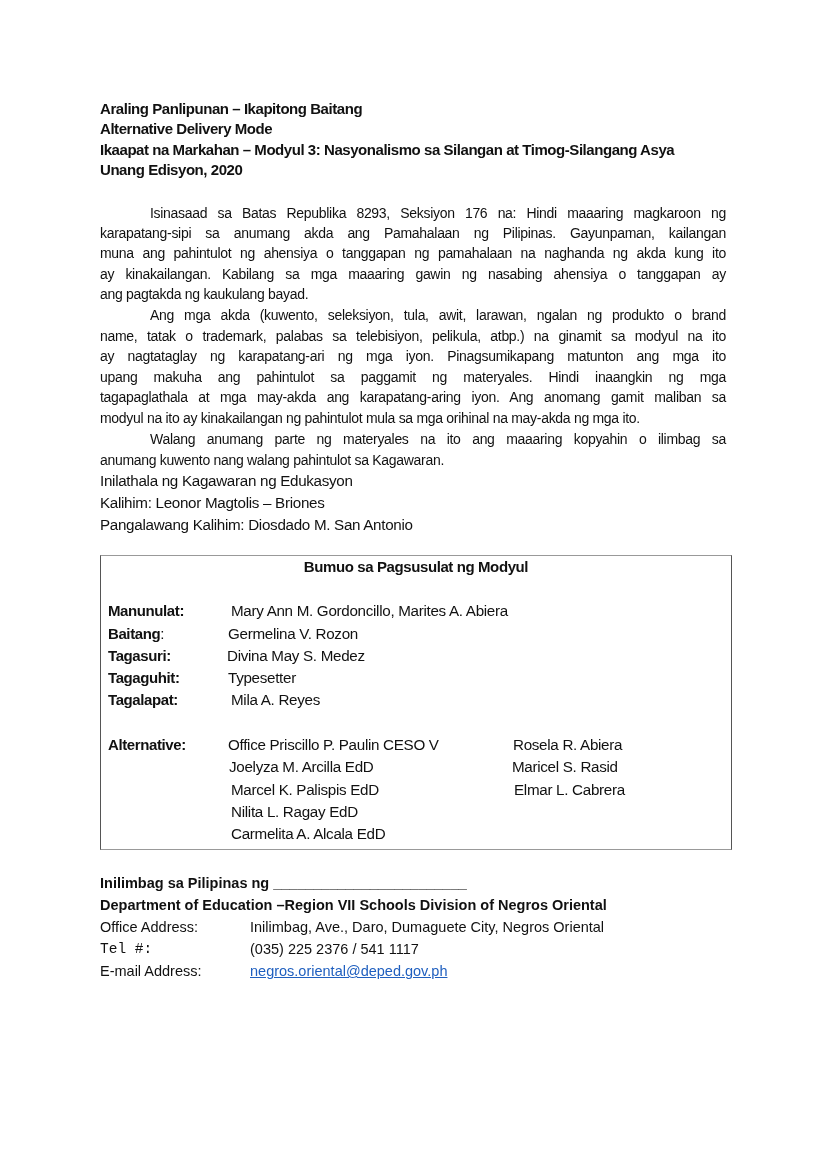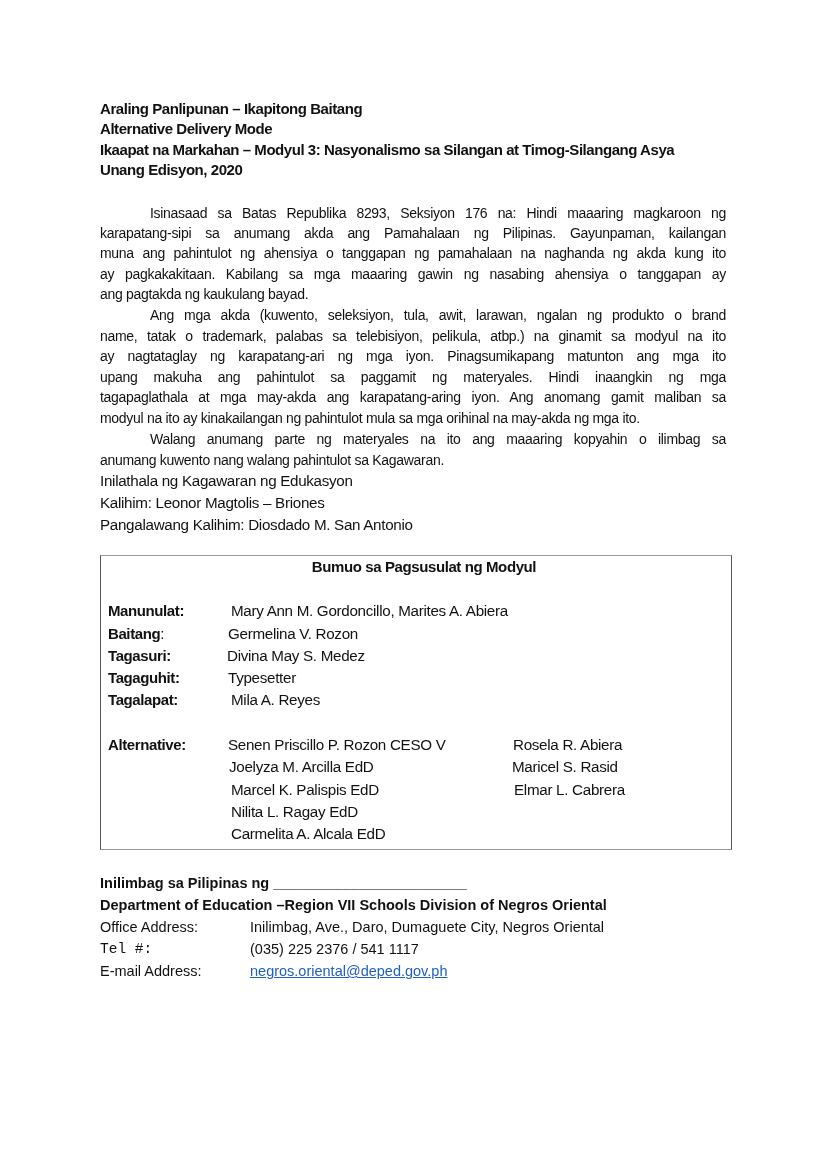--- a/index.html
+++ b/index.html
@@ -50,21 +50,21 @@
 
 <div class="abs hdr" style="top:100px;">Araling Panlipunan – Ikapitong Baitang</div>
 <div class="abs hdr" style="top:120px;">Alternative Delivery Mode</div>
 <div class="abs hdr" style="top:141px;">Ikaapat na Markahan – Modyul 3: Nasyonalismo sa Silangan at Timog-Silangang Asya</div>
 <div class="abs hdr" style="top:161px;">Unang Edisyon, 2020</div>
 
 <div>
   <div class="pline indent" style="top:203px;">Isinasaad sa Batas Republika 8293, Seksiyon 176 na: Hindi maaaring magkaroon ng</div>
   <div class="pline" style="top:223px;">karapatang-sipi sa anumang akda ang Pamahalaan ng Pilipinas. Gayunpaman, kailangan</div>
   <div class="pline" style="top:243px;">muna ang pahintulot ng ahensiya o tanggapan ng pamahalaan na naghanda ng akda kung ito</div>
-  <div class="pline" style="top:264px;">ay pagkakakitaan. Kabilang sa mga maaaring gawin ng nasabing ahensiya o tanggapan ay</div>
+  <div class="pline" style="top:264px;">ay kinakailangan. Kabilang sa mga maaaring gawin ng nasabing ahensiya o tanggapan ay</div>
   <div class="pline last" style="top:284px;">ang pagtakda ng kaukulang bayad.</div>
 </div>
 
 <div>
   <div class="pline indent" style="top:305px;">Ang mga akda (kuwento, seleksiyon, tula, awit, larawan, ngalan ng produkto o brand</div>
   <div class="pline" style="top:326px;">name, tatak o trademark, palabas sa telebisiyon, pelikula, atbp.) na ginamit sa modyul na ito</div>
   <div class="pline" style="top:346px;">ay nagtataglay ng karapatang-ari ng mga iyon. Pinagsumikapang matunton ang mga ito</div>
   <div class="pline" style="top:367px;">upang makuha ang pahintulot sa paggamit ng materyales. Hindi inaangkin ng mga</div>
   <div class="pline" style="top:387px;">tagapaglathala at mga may-akda ang karapatang-aring iyon. Ang anomang gamit maliban sa</div>
   <div class="pline last" style="top:408px;">modyul na ito ay kinakailangan ng pahintulot mula sa mga orihinal na may-akda ng mga ito.</div>
@@ -73,39 +73,39 @@
 <div>
   <div class="pline indent" style="top:429px;">Walang anumang parte ng materyales na ito ang maaaring kopyahin o ilimbag sa</div>
   <div class="pline last" style="top:450px;">anumang kuwento nang walang pahintulot sa Kagawaran.</div>
 </div>
 
 <div class="abs simple" style="top:472px;">Inilathala ng Kagawaran ng Edukasyon</div>
 <div class="abs simple" style="top:494px;">Kalihim: Leonor Magtolis – Briones</div>
 <div class="abs simple" style="top:516px;">Pangalawang Kalihim: Diosdado M. San Antonio</div>
 
 <div class="credits-box"></div>
-<div class="abs box-title" style="left:100px; width:632px; text-align:center; top:558px;padding-left:8px;">Bumuo sa Pagsusulat ng Modyul</div>
+<div class="abs box-title" style="left:100px; width:632px; text-align:center; top:558px;">Bumuo sa Pagsusulat ng Modyul</div>
 
 <div class="abs cred-label" style="top:602px;">Manunulat:</div>
 <div class="abs cred-val" style="left:231px; top:602px;">Mary Ann M. Gordoncillo, Marites A. Abiera</div>
 
 <div class="abs cred-label" style="top:625px;"><span>Baitang</span><span class="nb">:</span></div>
 <div class="abs cred-val" style="left:228px; top:625px;">Germelina V. Rozon</div>
 
 <div class="abs cred-label" style="top:647px;">Tagasuri:</div>
 <div class="abs cred-val" style="left:227px; top:647px;">Divina May S. Medez</div>
 
 <div class="abs cred-label" style="top:669px;">Tagaguhit:</div>
 <div class="abs cred-val" style="left:228px; top:669px;">Typesetter</div>
 
 <div class="abs cred-label" style="top:691px;">Tagalapat:</div>
 <div class="abs cred-val" style="left:231px; top:691px;">Mila A. Reyes</div>
 
 <div class="abs cred-label" style="top:736px;">Alternative:</div>
-<div class="abs cred-val" style="left:228px; top:736px;">Senen Priscillo P. Rozon CESO V</div>
+<div class="abs cred-val" style="left:228px; top:736px;">Office Priscillo P. Paulin CESO V</div>
 <div class="abs cred-val" style="left:229px; top:758px;">Joelyza M. Arcilla EdD</div>
 <div class="abs cred-val" style="left:231px; top:781px;">Marcel K. Palispis EdD</div>
 <div class="abs cred-val" style="left:231px; top:803px;">Nilita L. Ragay EdD</div>
 <div class="abs cred-val" style="left:231px; top:825px;">Carmelita A. Alcala EdD</div>
 
 <div class="abs cred-val" style="left:513px; top:736px;">Rosela R. Abiera</div>
 <div class="abs cred-val" style="left:512px; top:758px;">Maricel S. Rasid</div>
 <div class="abs cred-val" style="left:514px; top:781px;">Elmar L. Cabrera</div>
 
 <div class="abs contact bold" style="left:100px; top:875px;">Inilimbag sa Pilipinas ng ________________________</div>

